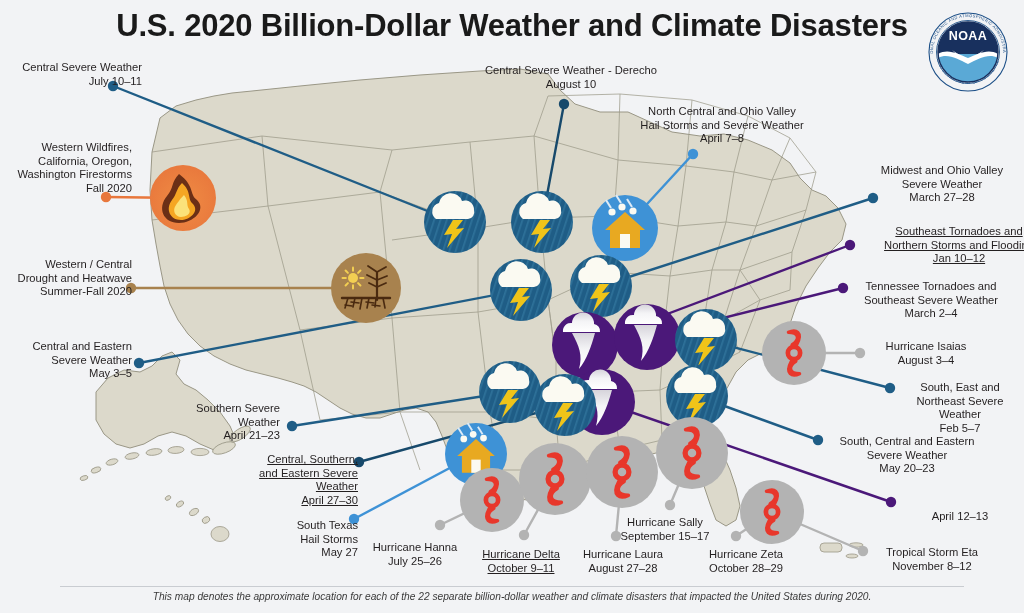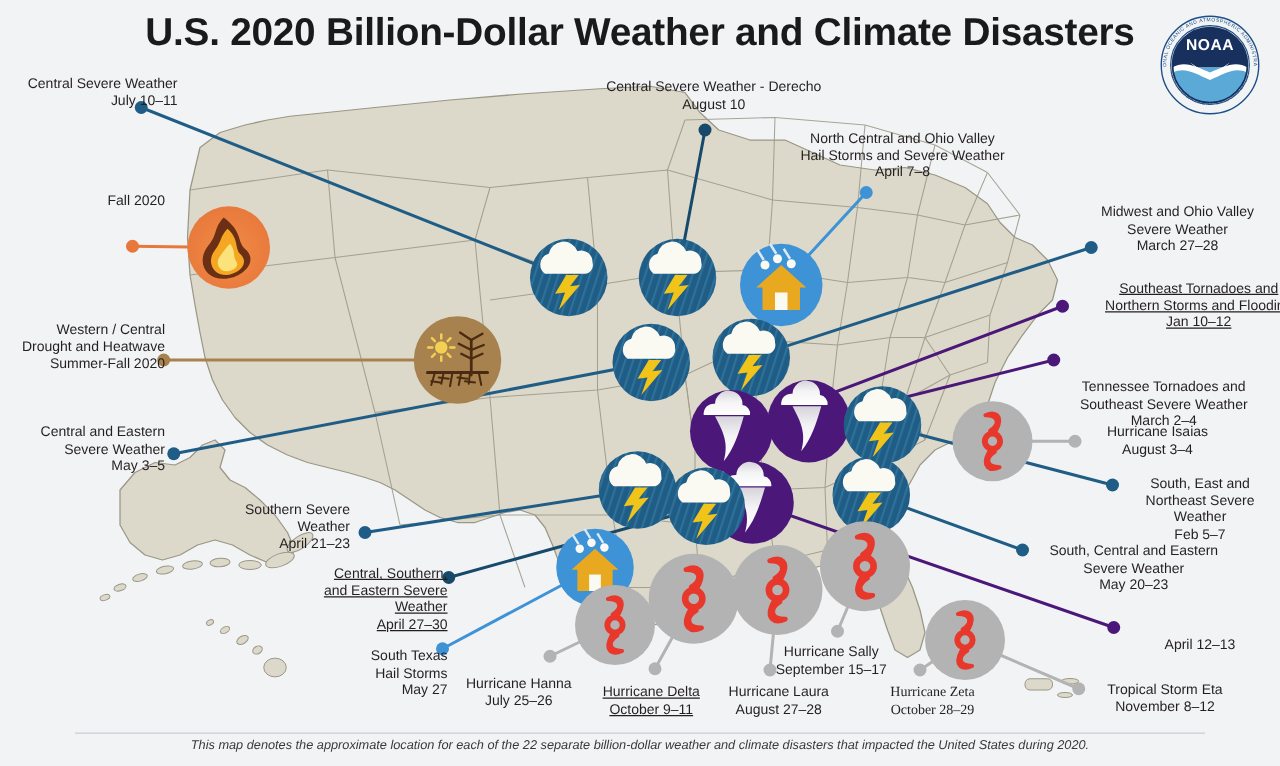--- a/index.html
+++ b/index.html
@@ -554,45 +554,47 @@
             <path d="M345,305 L352,306" stroke="#4a2a10" stroke-width="1.6" stroke-linecap="round" fill="none"></path>
             <path d="M372,305 L380,306" stroke="#4a2a10" stroke-width="1.6" stroke-linecap="round" fill="none"></path>
           </g>
         </g>
 
     </g>
   </svg>
 
   <div id="labels">
       <div class="lbl r" style="left: 12px; top: 61px; width: 130px;"><span>Central Severe Weather</span><br><span>July 10–11</span></div>
-      <div class="lbl r" style="left: 6px; top: 141px; width: 126px;"><br><span>Fall 2020</span></div>
+      <div class="lbl r" style="left: 6px; top: 141px; width: 126px;"><span>Western Wildfires,
+California, Oregon,
+Washington Firestorms</span><br><span>Fall 2020</span></div>
       <div class="lbl r" style="left: 6px; top: 258px; width: 126px;"><span>Western / Central
 Drought and Heatwave</span><br><span>Summer-Fall 2020</span></div>
       <div class="lbl r" style="left: 6px; top: 340px; width: 126px;"><span>Central and Eastern
 Severe Weather</span><br><span>May 3–5</span></div>
       <div class="lbl r" style="left: 170px; top: 402px; width: 110px;"><span>Southern Severe
 Weather</span><br><span>April 21–23</span></div>
       <div class="lbl r" style="left: 232px; top: 453px; width: 126px; text-decoration: underline;"><span>Central, Southern,
 and Eastern Severe Weather</span><br><span>April 27–30</span></div>
       <div class="lbl r" style="left: 270px; top: 519px; width: 88px;"><span>South Texas
 Hail Storms</span><br><span>May 27</span></div>
       <div class="lbl c" style="left: 357px; top: 541px; width: 116px;"><span>Hurricane Hanna</span><br><span>July 25–26</span></div>
       <div class="lbl c" style="left: 465px; top: 548px; width: 112px; text-decoration: underline;"><span>Hurricane Delta</span><br><span>October 9–11</span></div>
       <div class="lbl c" style="left: 567px; top: 548px; width: 112px;"><span>Hurricane Laura</span><br><span>August 27–28</span></div>
       <div class="lbl c" style="left: 602px; top: 516px; width: 126px;"><span>Hurricane Sally</span><br><span>September 15–17</span></div>
-      <div class="lbl c" style="left: 690px; top: 548px; width: 112px; font-family: Liberation Serif, serif;"><span>Hurricane Zeta</span><br><span>October 28–29</span></div>
+      <div class="lbl c" style="left: 690px; top: 548px; width: 112px;"><span>Hurricane Zeta</span><br><span>October 28–29</span></div>
       <div class="lbl l" style="left: 872px; top: 546px; width: 120px;"><span>Tropical Storm Eta</span><br><span>November 8–12</span></div>
       <div class="lbl c" style="left: 466px; top: 64px; width: 210px;"><span>Central Severe Weather - Derecho</span><br><span>August 10</span></div>
       <div class="lbl c" style="left: 631px; top: 105px; width: 182px;"><span>North Central and Ohio Valley
 Hail Storms and Severe Weather</span><br><span>April 7–8</span></div>
       <div class="lbl l" style="left: 866px; top: 164px; width: 152px;"><span>Midwest and Ohio Valley
 Severe Weather</span><br><span>March 27–28</span></div>
       <div class="lbl l" style="left: 876px; top: 225px; width: 166px; text-decoration: underline;"><span>Southeast Tornadoes and
 Northern Storms and Flooding</span><br><span>Jan 10–12</span></div>
-      <div class="lbl l" style="left: 850px; top: 280px; width: 162px; margin-top: 24px;"><span>Tennessee Tornadoes and
+      <div class="lbl l" style="left: 850px; top: 280px; width: 162px;"><span>Tennessee Tornadoes and
 Southeast Severe Weather</span><br><span>March 2–4</span></div>
       <div class="lbl l" style="left: 866px; top: 340px; width: 120px;"><span>Hurricane Isaias</span><br><span>August 3–4</span></div>
       <div class="lbl l" style="left: 896px; top: 381px; width: 128px;"><span>South, East and
 Northeast Severe Weather</span><br><span>Feb 5–7</span></div>
       <div class="lbl l" style="left: 826px; top: 435px; width: 162px;"><span>South, Central and Eastern
 Severe Weather</span><br><span>May 20–23</span></div>
       <div class="lbl l" style="left: 898px; top: 496px; width: 124px;"><br><span>April 12–13</span></div>
     </div>
 
   <div class="footerline"></div>

